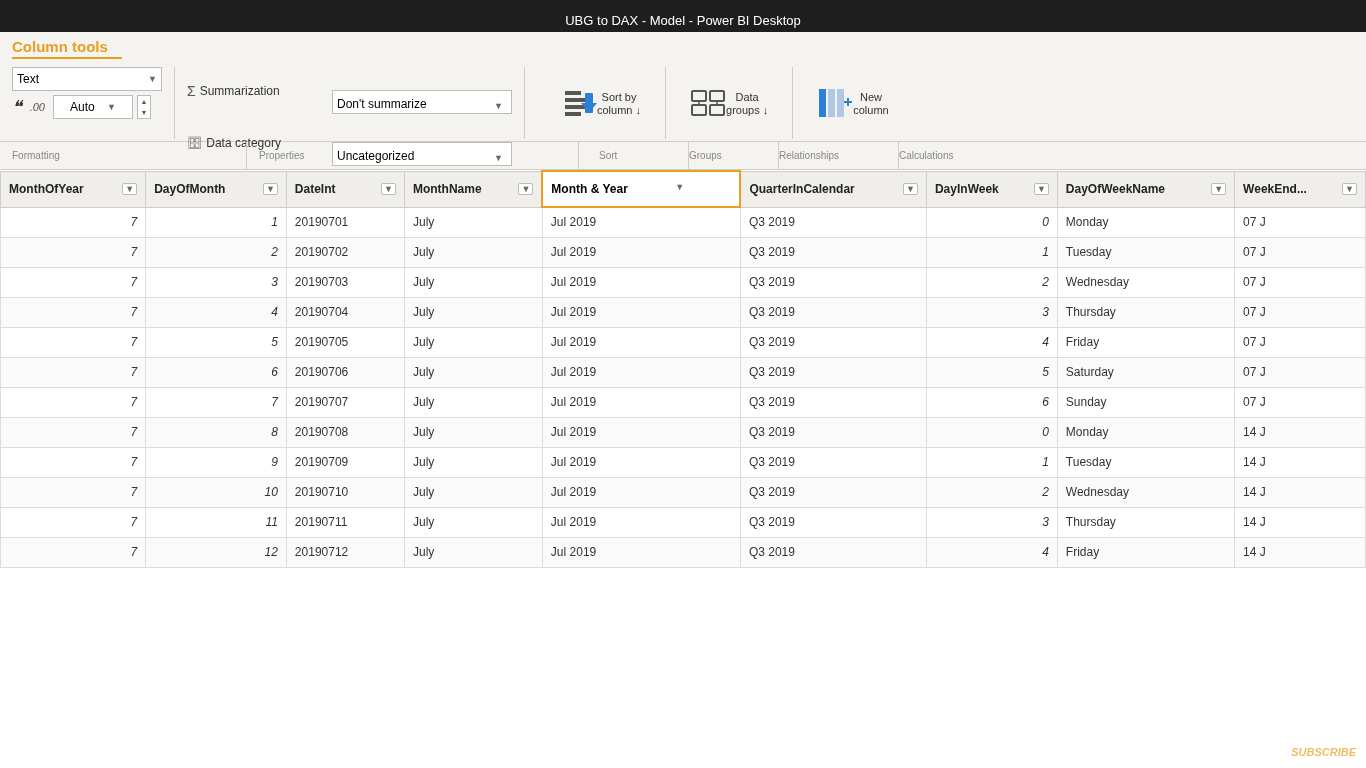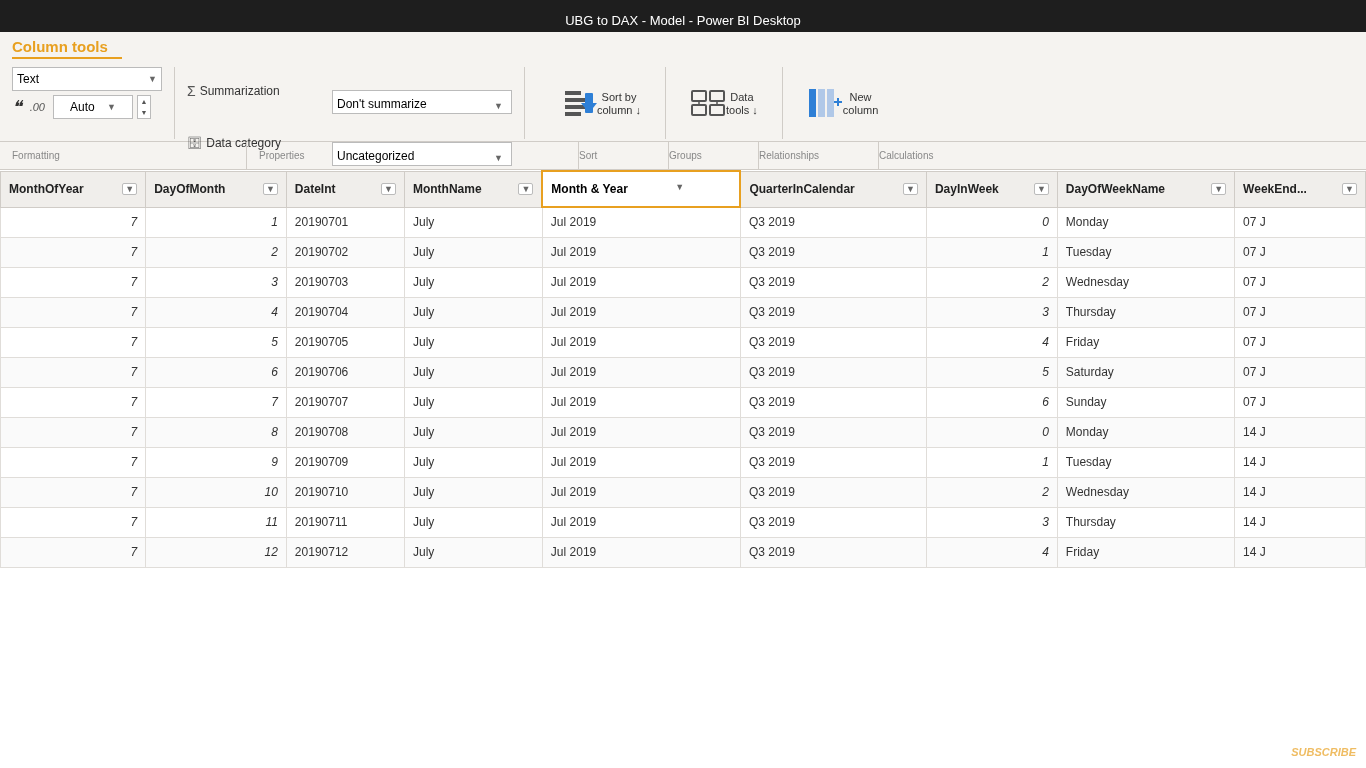--- a/index.html
+++ b/index.html
@@ -229,21 +229,21 @@
       padding: 0 12px;
     }
 
     .sec-label {
       display: flex;
       align-items: center;
       height: 100%;
     }
 
     .sec-label-formatting { width: 235px; text-align: center; border-right: 1px solid #d0ccc7; padding-right: 12px; margin-right: 12px; }
-    .sec-label-properties { width: 320px; text-align: center; border-right: 1px solid #d0ccc7; padding-right: 12px; margin-right: 0; }
+    .sec-label-properties { width: 320px; text-align: center; border-right: 1px solid #d0ccc7; padding-right: 12px; margin-right: 20px; }
     .sec-label-sort { width: 90px; text-align: center; border-right: 1px solid #d0ccc7; padding-right: 12px; margin-right: 0; }
     .sec-label-groups { width: 90px; text-align: center; border-right: 1px solid #d0ccc7; padding-right: 12px; margin-left: 0; }
     .sec-label-rel { width: 120px; text-align: center; border-right: 1px solid #d0ccc7; }
     .sec-label-calc { width: 80px; text-align: center; }
 
     table {
       border-collapse: collapse;
       font-size: 12px;
       white-space: nowrap;
       width: 100%;
@@ -415,21 +415,21 @@
             <svg width="36" height="36" viewBox="0 0 36 36">
               <rect x="2" y="6" width="14" height="10" rx="1" fill="none" stroke="#555" stroke-width="2"></rect>
               <rect x="20" y="6" width="14" height="10" rx="1" fill="none" stroke="#555" stroke-width="2"></rect>
               <rect x="2" y="20" width="14" height="10" rx="1" fill="none" stroke="#555" stroke-width="2"></rect>
               <rect x="20" y="20" width="14" height="10" rx="1" fill="none" stroke="#555" stroke-width="2"></rect>
               <line x1="9" y1="16" x2="9" y2="20" stroke="#555" stroke-width="1.5"></line>
               <line x1="27" y1="16" x2="27" y2="20" stroke="#555" stroke-width="1.5"></line>
             </svg>
           </div>
           <div class="btn-label">
-            <span>Data</span><br><span>tools ↓</span>
+            <span>Data</span><br><span>groups ↓</span>
           </div>
         </div>
       </div>
     </div>
 
 
     <div class="icon-section" style="min-width:90px; border-right: none;">
       <div class="icon-section-inner">
         <div class="ribbon-icon-btn">
           <div class="icon-svg">

